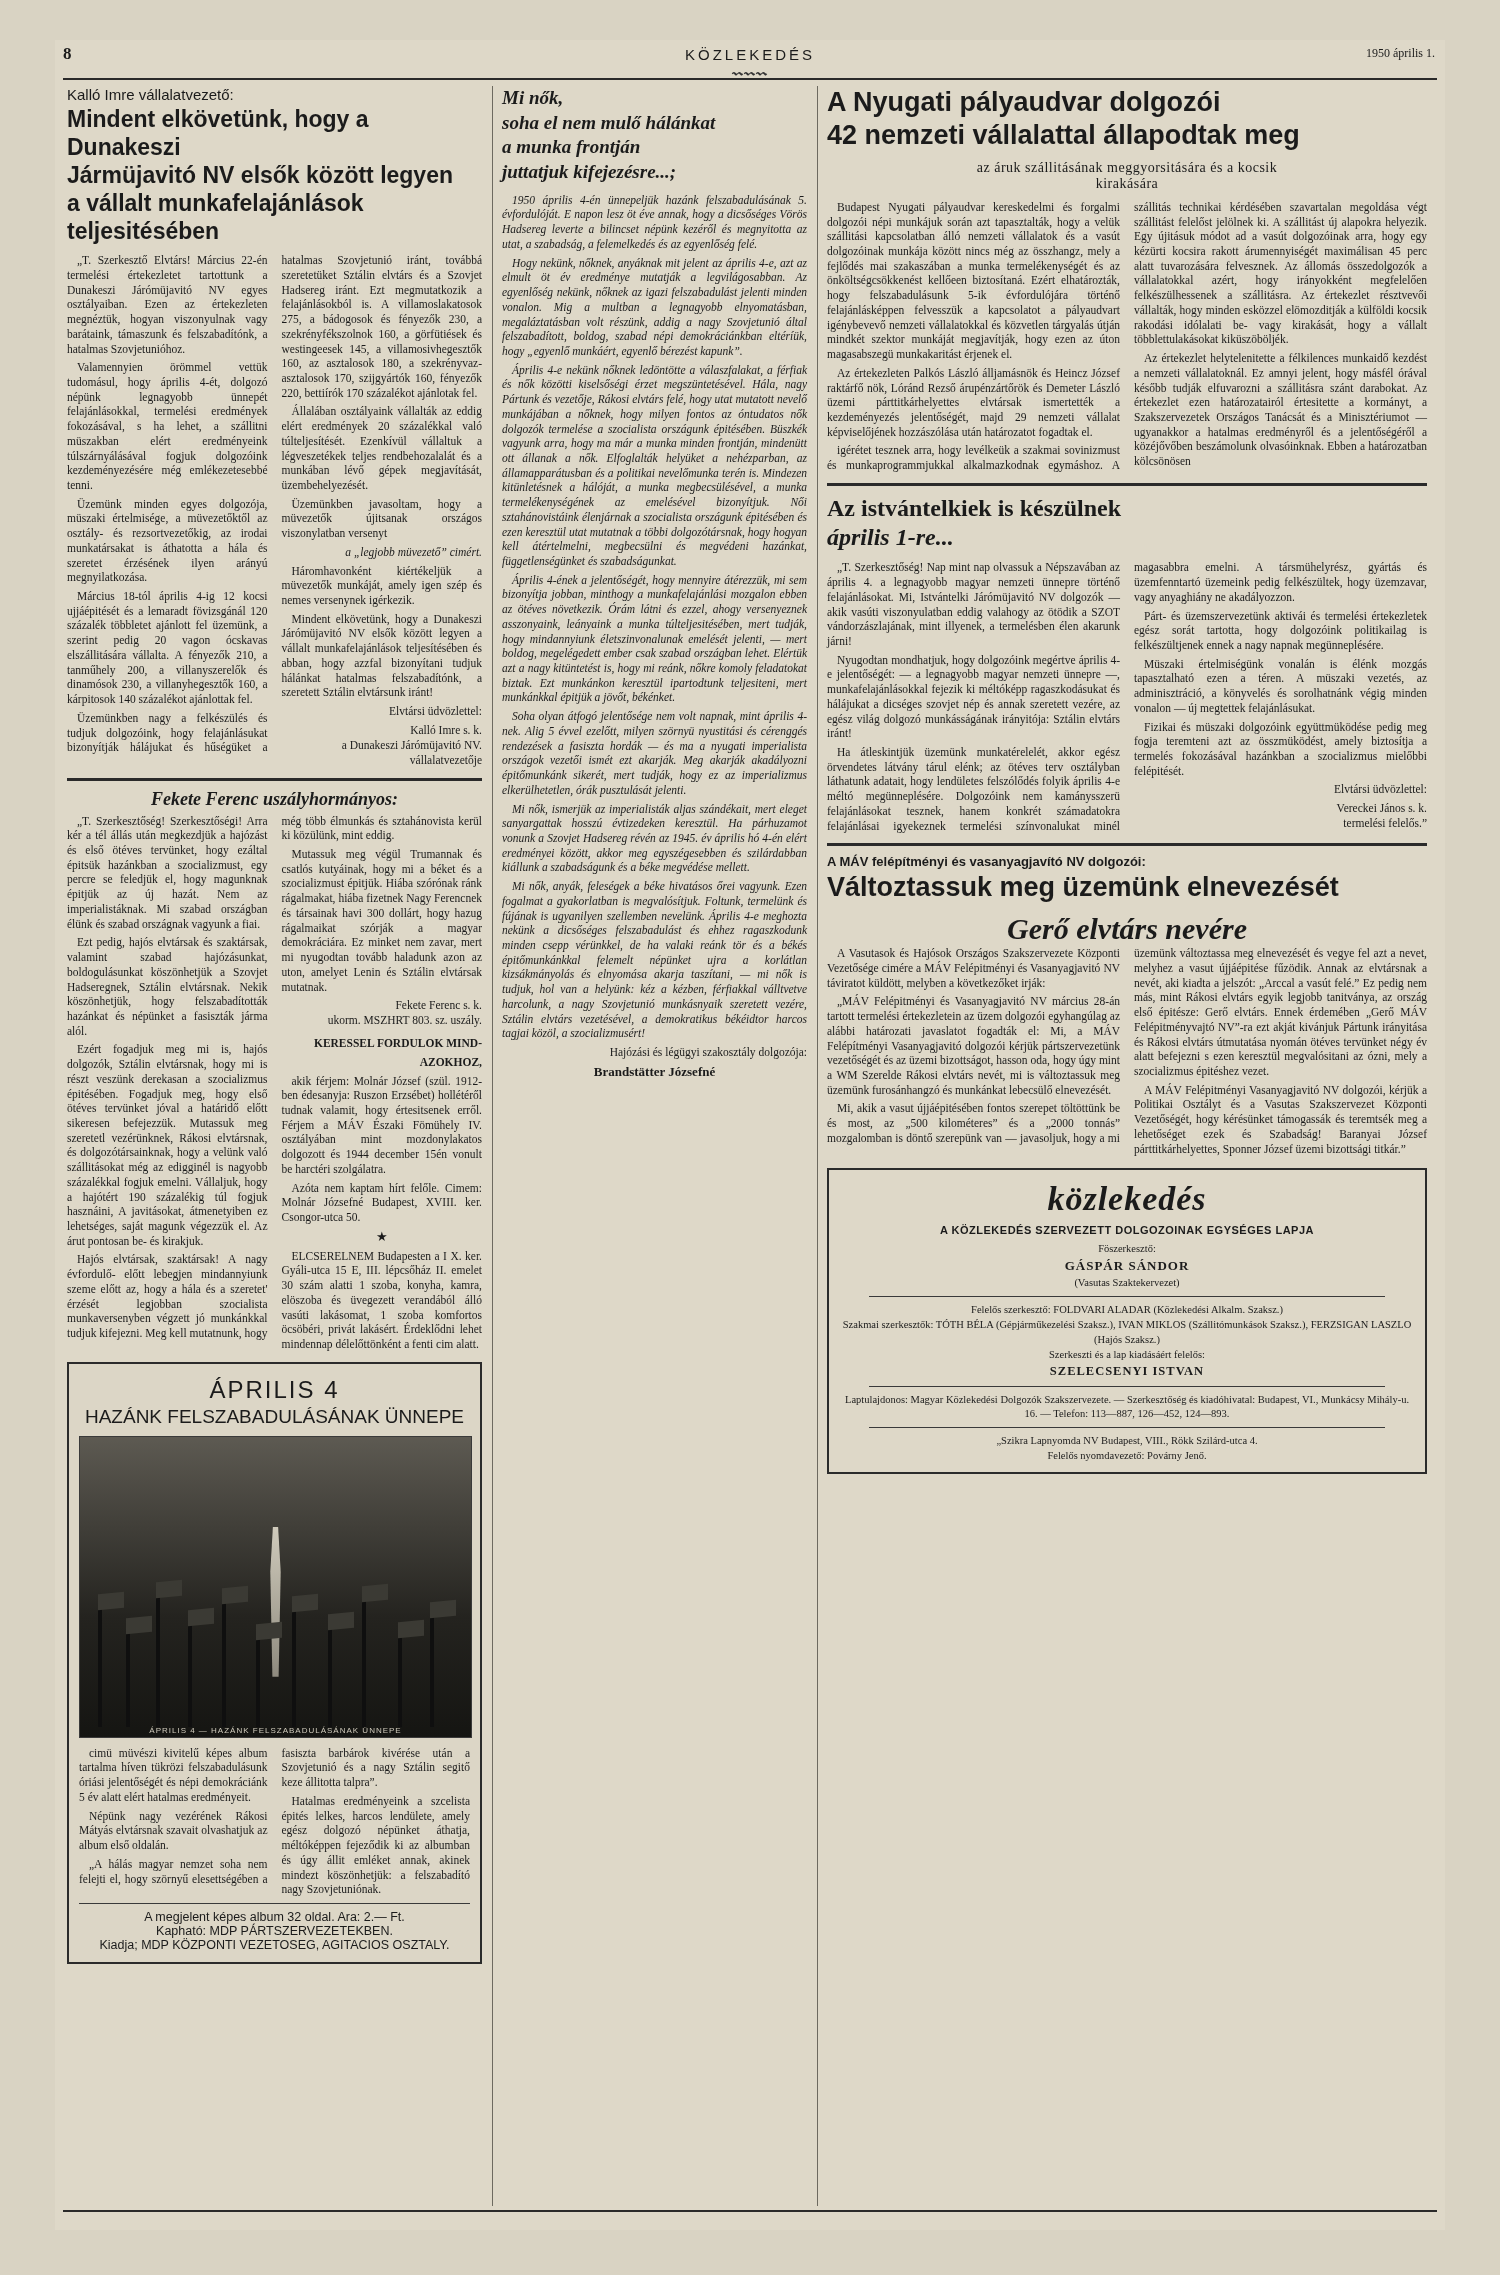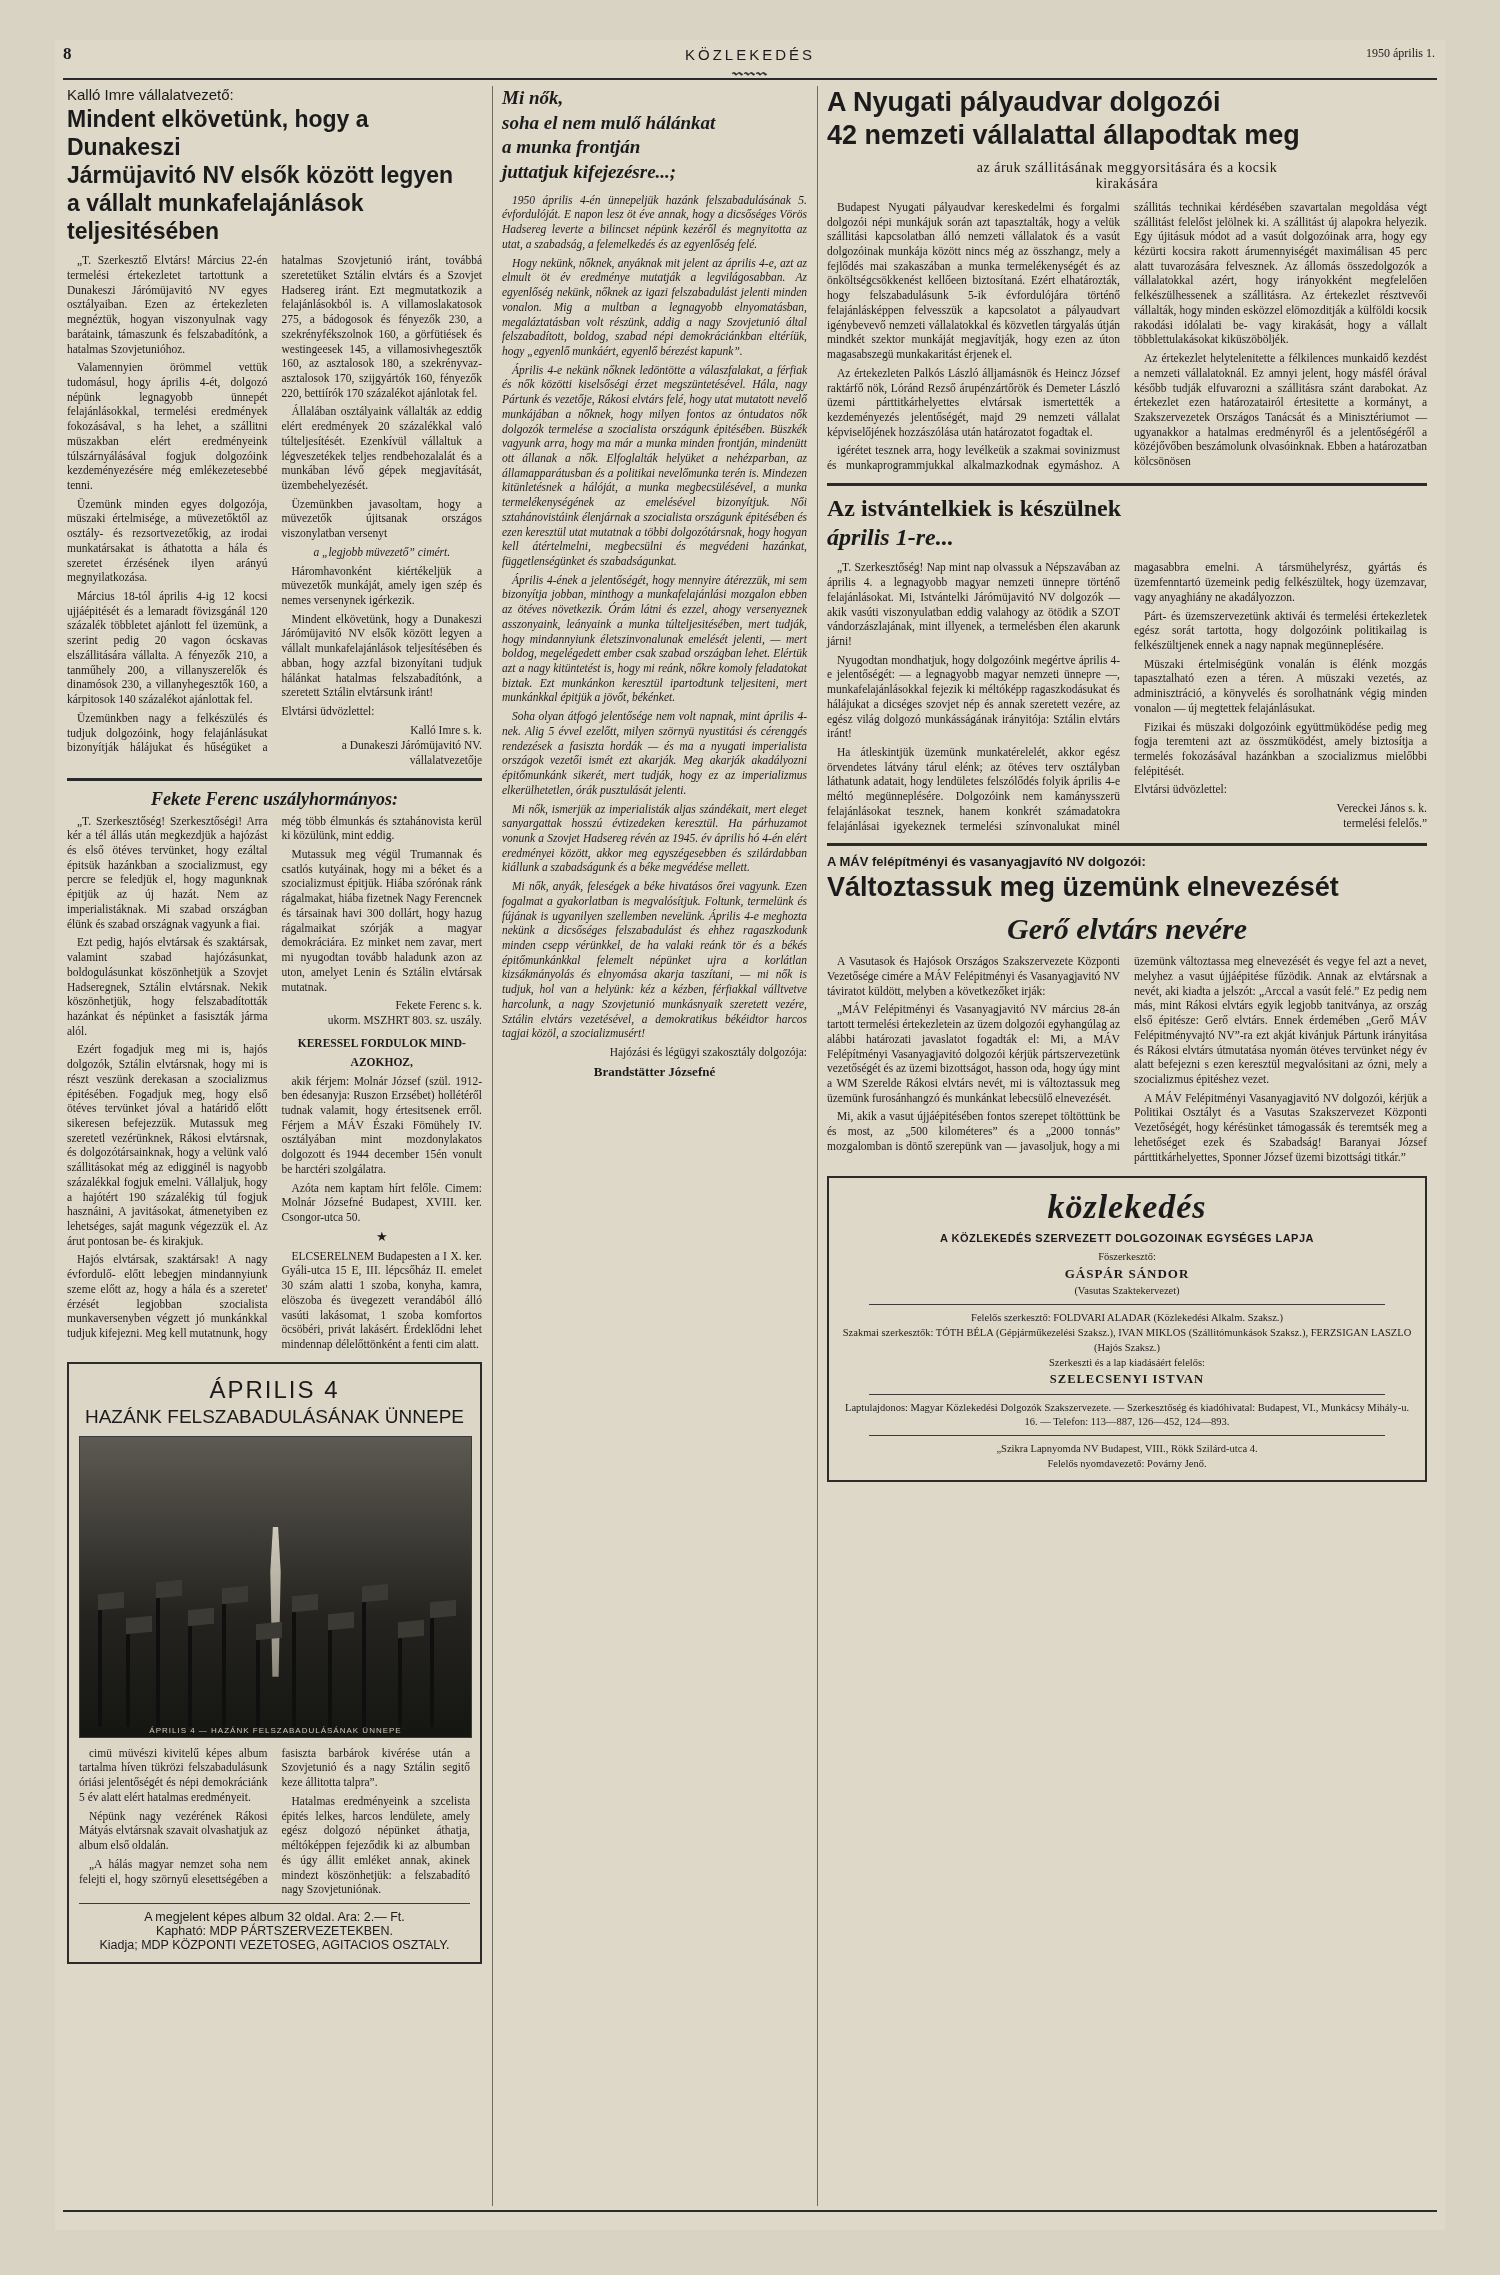--- a/index.html
+++ b/index.html
@@ -75,21 +75,21 @@
   .h-24{font-size:23px;}
   .h-20{font-size:19px;}
 
   p{
     margin:0 0 4px 0;
     font-size:11.5px;
     line-height:1.28;
     text-align:justify;
     text-indent:10px;
   }
-  p.noind{text-indent:0;}
+  p.noind{text-indent:0;text-align:right;}
   .sub2{
     column-count:2;column-gap:14px;
   }
   .sign{
     text-align:right;font-size:11.5px;line-height:1.3;
     margin-top:4px;
   }
   .center{text-align:center;}
   .ital{font-style:italic;}
   .bold{font-weight:bold;}
@@ -356,21 +356,21 @@
             <div>termelési felelős.”</div>
           </div>
         </div>
       </article>
 
       <hr class="thickrule">
 
       <article>
         <div class="k-lead" style="text-align:left;font-size:13px;font-weight:bold">A MÁV felépítményi és vasanyagjavító NV dolgozói:</div>
         <h1 class="head h-28">Változtassuk meg üzemünk elnevezését</h1>
-        <div class="center" style="font-family:'Liberation Serif',serif;font-style:italic;font-weight:bold;font-size:30px;margin-bottom:8px">Gerő elvtárs nevére</div>
+        <div class="center" style="font-family:'Liberation Serif',serif;font-style:italic;font-weight:bold;font-size:30px;margin-bottom:0">Gerő elvtárs nevére</div>
         <div class="sub2">
           <p>A Vasutasok és Hajósok Országos Szakszervezete Központi Vezetősége cimére a MÁV Felépitményi és Vasanyagjavitó NV táviratot küldött, melyben a következőket irják:</p>
           <p>„MÁV Felépitményi és Vasanyagjavitó NV március 28-án tartott termelési értekezletein az üzem dolgozói egyhangúlag az alábbi határozati javaslatot fogadták el: Mi, a MÁV Felépítményi Vasanyagjavitó dolgozói kérjük pártszervezetünk vezetőségét és az üzemi bizottságot, hasson oda, hogy úgy mint a WM Szerelde Rákosi elvtárs nevét, mi is változtassuk meg üzemünk furosánhangzó és munkánkat lebecsülő elnevezését.</p>
           <p>Mi, akik a vasut újjáépitésében fontos szerepet töltöttünk be és most, az „500 kilométeres” és a „2000 tonnás” mozgalomban is döntő szerepünk van — javasoljuk, hogy a mi üzemünk változtassa meg elnevezését és vegye fel azt a nevet, melyhez a vasut újjáépitése fűzödik. Annak az elvtársnak a nevét, aki kiadta a jelszót: „Arccal a vasút felé.” Ez pedig nem más, mint Rákosi elvtárs egyik legjobb tanitványa, az ország első épitésze: Gerő elvtárs. Ennek érdemében „Gerő MÁV Felépitményvajtó NV”-ra ezt akját kivánjuk Pártunk irányitása és Rákosi elvtárs útmutatása nyomán ötéves tervünket négy év alatt befejezni s ezen keresztül megvalósitani az ózni, mely a szocializmus épitéshez vezet.</p>
           <p>A MÁV Felépitményi Vasanyagjavitó NV dolgozói, kérjük a Politikai Osztályt és a Vasutas Szakszervezet Központi Vezetőségét, hogy kérésünket támogassák és teremtsék meg a lehetőséget ezek és Szabadság! Baranyai József párttitkárhelyettes, Sponner József üzemi bizottsági titkár.”</p>
         </div>
       </article>
 
       <div class="imprintbox">
         <div class="logo">közlekedés</div>

